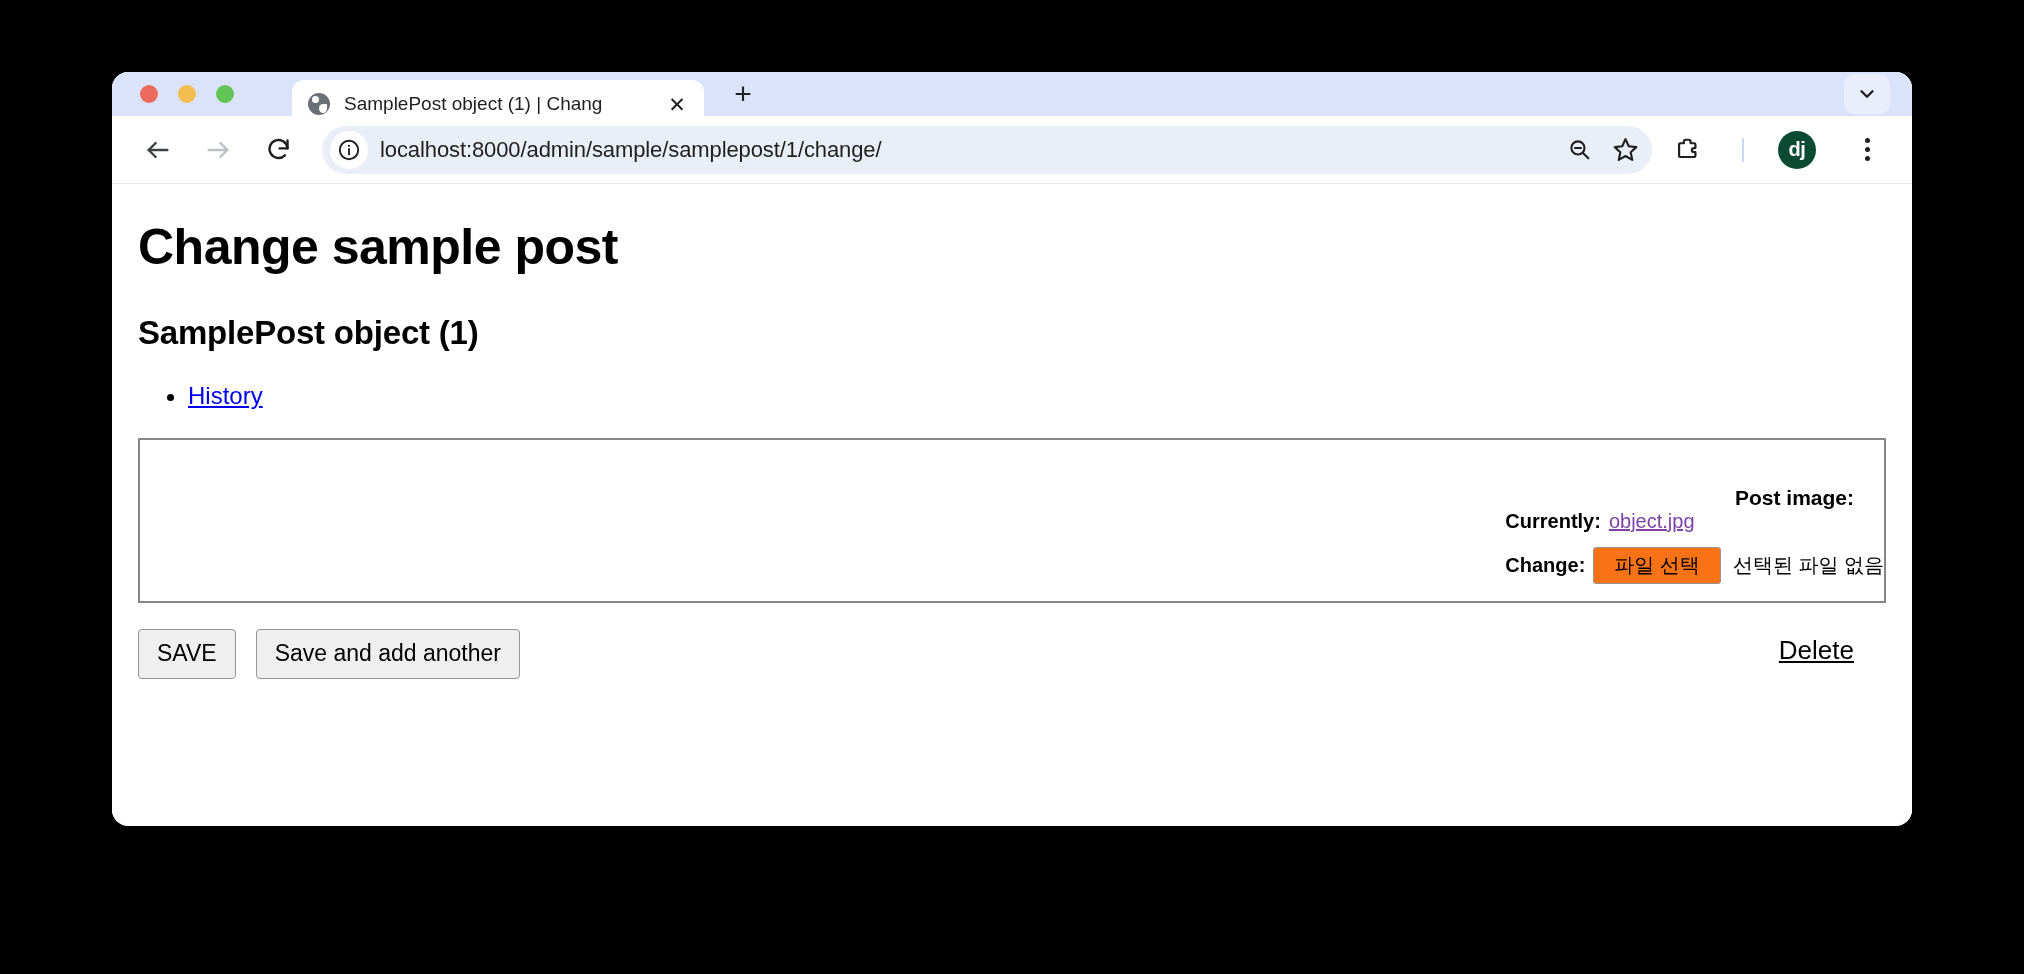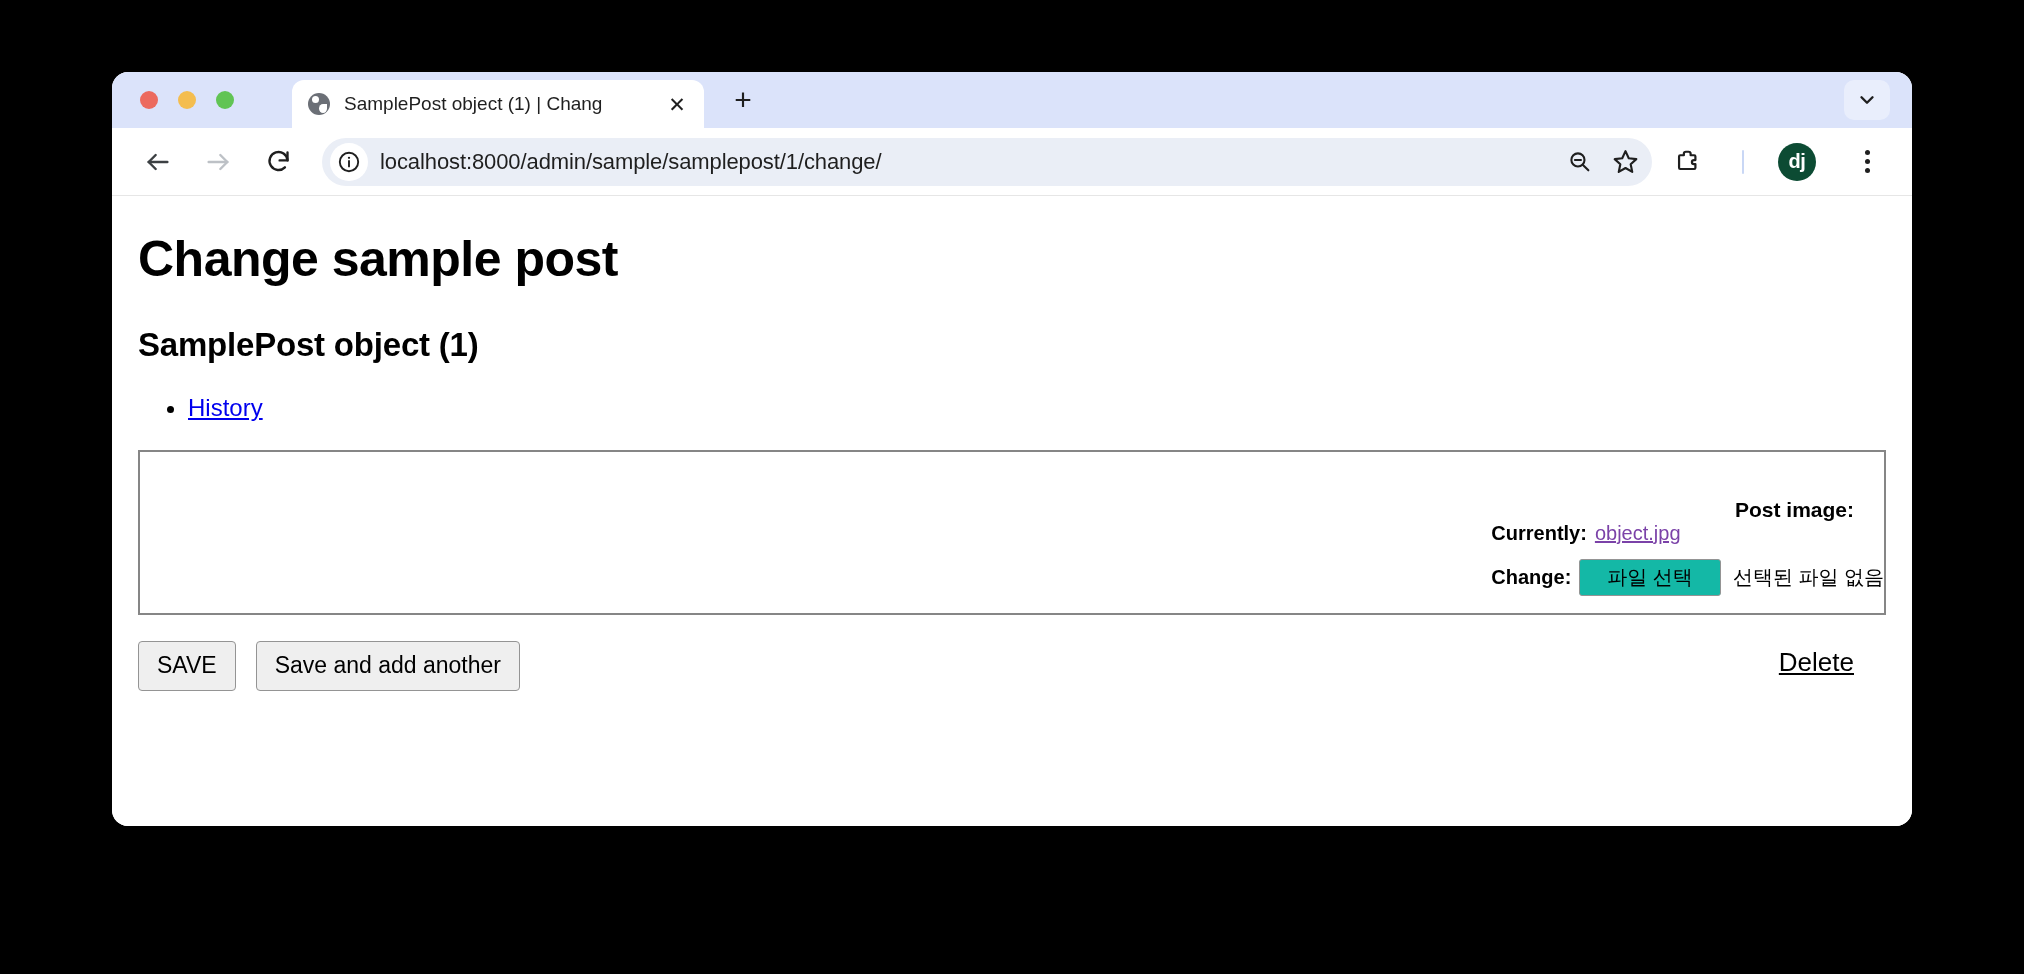--- a/index.html
+++ b/index.html
@@ -24,21 +24,21 @@
     height: 754px;
     background: #ffffff;
     border-radius: 16px;
     overflow: hidden;
     box-shadow: 0 0 0 0 rgba(0,0,0,0);
   }
 
   
   #tab-strip {
     position: relative;
-    height: 56px;
+    height: 44px;
     background: #dbe3fa;
     width: 100%;
   }
   #traffic-lights {
     position: absolute;
     left: 28px;
     top: 50%;
     transform: translateY(-50%);
     display: flex;
     gap: 20px;
@@ -315,24 +315,24 @@
   .file-line-label {
     font-weight: 700;
     margin-right: 8px;
   }
   #current-file-link {
     color: #7b42a8;
     text-decoration: underline;
     font-size: 20px;
   }
   #file-select-button {
-    background: #14b8a6;
+    background: #f97316;
     border: 1px solid #949494;
     border-radius: 3px;
-    padding: 5px 27px;
+    padding: 5px 20px;
     font-size: 20px;
     font-family: "Liberation Sans", sans-serif;
     color: #000000;
     line-height: 1.25;
   }
   #file-chosen-text {
     margin-left: 12px;
     font-size: 20px;
     color: #000000;
   }

